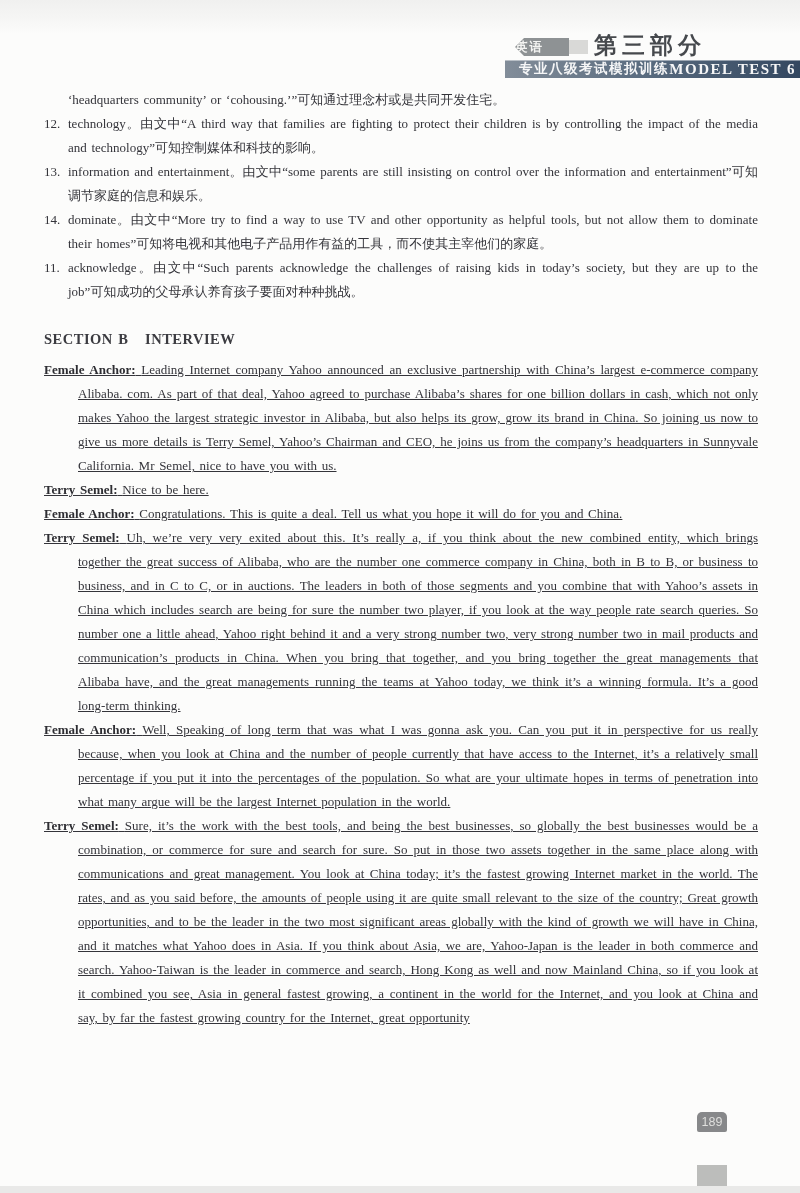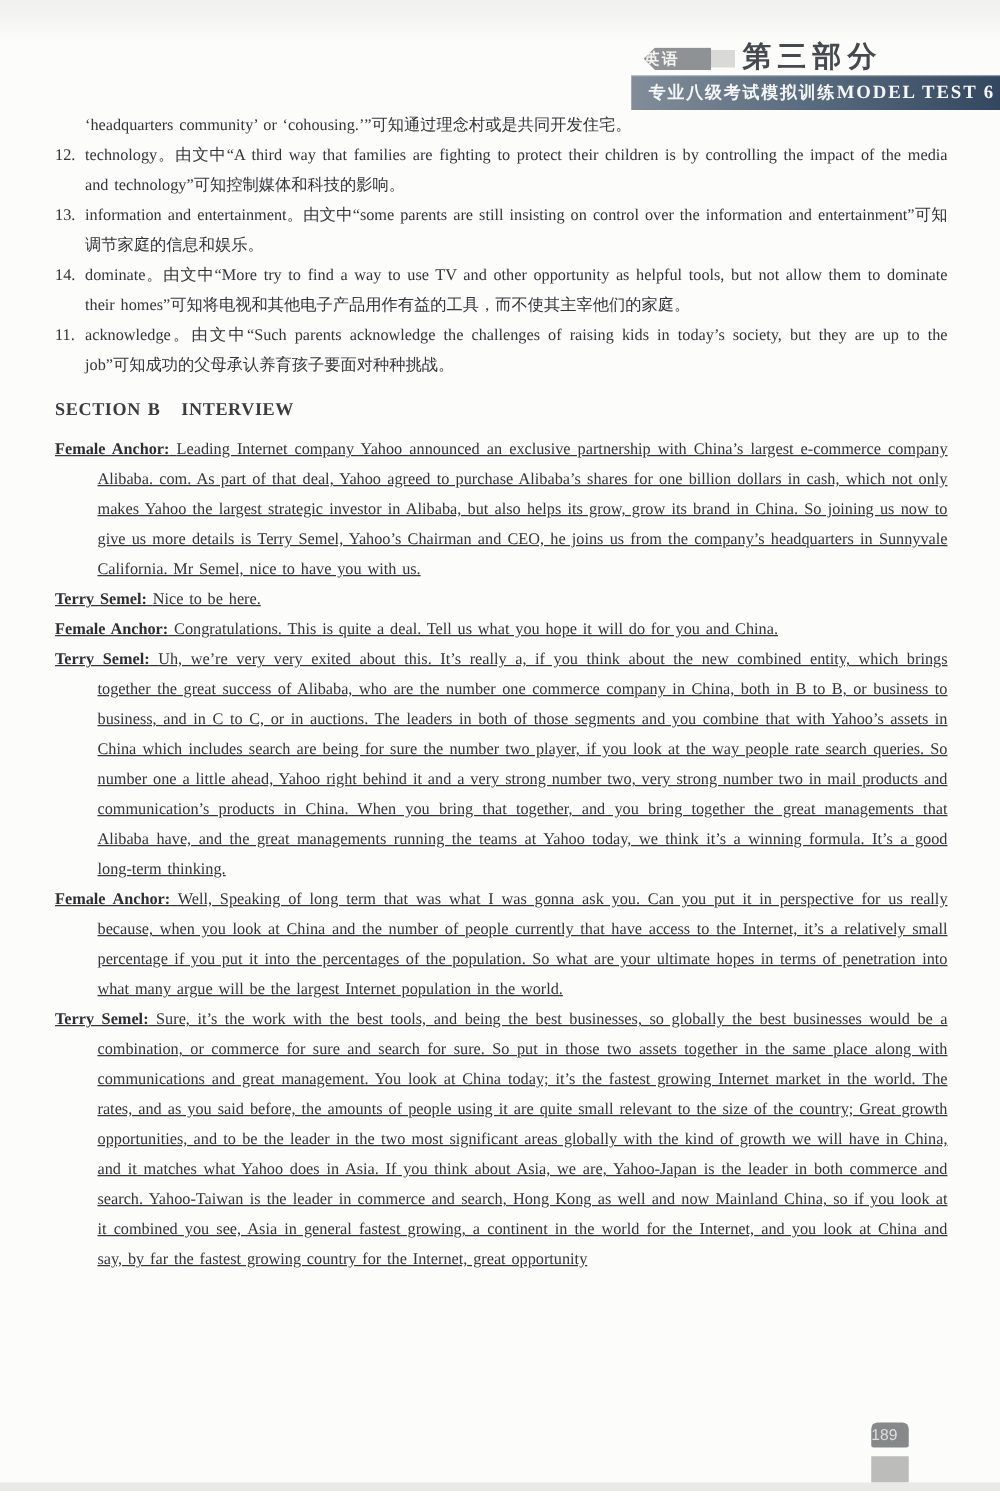--- a/index.html
+++ b/index.html
@@ -35,21 +35,21 @@
   .lang-badge-tail {
     position: absolute; top: 40px; left: 566px; width: 22px; height: 14px;
     background: #d9d9d7;
   }
   .part-title {
     position: absolute; top: 30px; left: 594px;
     font-size: 23px; font-weight: bold; color: #46494d;
     letter-spacing: 5px; white-space: nowrap;
   }
   .header-bar {
-    position: absolute; top: 60px; left: 505px; right: 0; height: 28px;
+    position: absolute; top: 60px; left: 505px; right: 0; height: 18px;
     background: linear-gradient(to right, #828d99 0%, #5b6d80 45%, #334760 100%);
     box-shadow: inset 0 1px 0 rgba(255,255,255,.45);
     display: flex; align-items: center; justify-content: space-between;
     padding: 0 4px 0 14px; box-sizing: border-box;
   }
   .header-bar .cn {
     color: #f5f6f7; font-weight: bold; font-size: 13.5px;
     letter-spacing: 1.5px; white-space: nowrap;
     font-family: "Liberation Sans", "DejaVu Sans", sans-serif;
   }
@@ -61,34 +61,34 @@
   
   .content {
     position: absolute; top: 88px; left: 44px; right: 42px;
     font-size: 13px; line-height: 24px;
     text-align: justify; word-spacing: 1.4px;
   }
   .cont-line { padding-left: 24px; }
   .answer-item { padding-left: 24px; text-indent: -24px; }
   .answer-item .num { display: inline-block; width: 24px; text-indent: 0; }
   .section-title {
-    margin-top: 12px; margin-bottom: 7px;
+    margin-top: 23px; margin-bottom: 7px;
     font-weight: bold; font-size: 14.5px; letter-spacing: .5px;
     color: #3b3b40; white-space: pre-wrap; text-align: left;
   }
   .dlg { padding-left: 34px; text-indent: -34px; text-decoration: underline; }
   .dlg .speaker { font-weight: bold; color: #2e2e33; }
 
   
   .page-number-badge {
-    position: absolute; top: 1138px; left: 697px;
+    position: absolute; top: 1112px; left: 697px;
     width: 30px; height: 20px; line-height: 20px;
     background: #87888a; color: #dfdfdd;
     border-radius: 5px 5px 2px 2px;
-    font-size: 12.5px; text-align: left;
+    font-size: 12.5px; text-align: center;
     font-family: "Liberation Sans", "DejaVu Sans", sans-serif;
   }
   .page-corner-block {
     position: absolute; top: 1165px; left: 697px;
     width: 30px; height: 21px; background: #bcbdbb;
   }
 </style>
 </head>
 <body>
 

